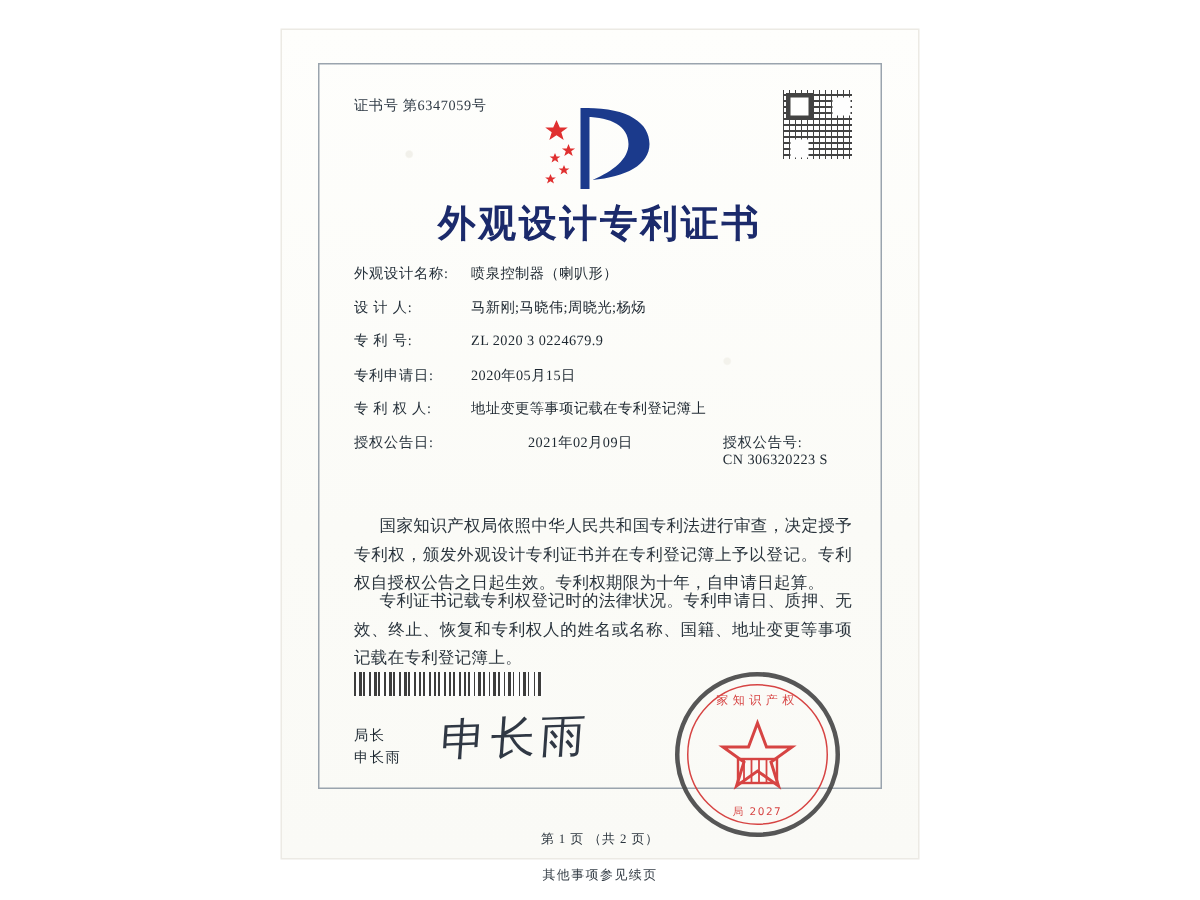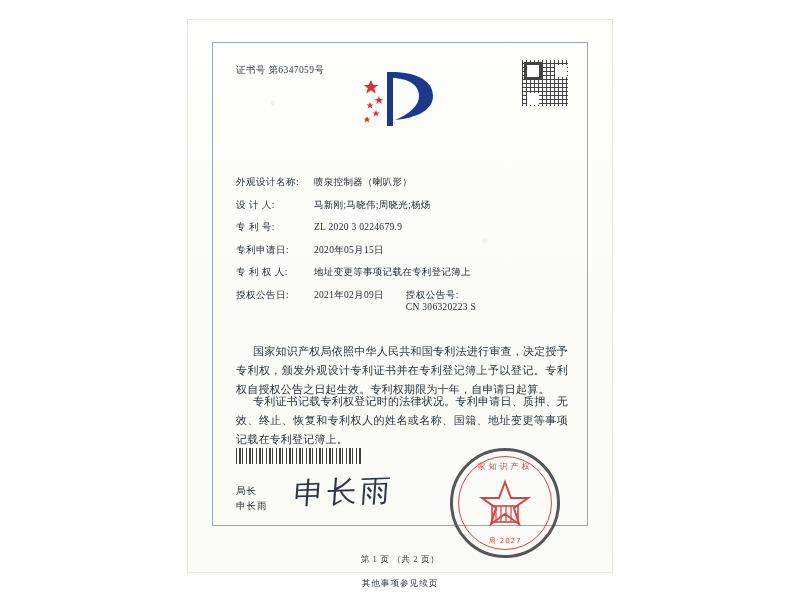--- a/index.html
+++ b/index.html
@@ -119,21 +119,21 @@
   .flabel {
     width: 78px;
     flex: 0 0 78px;
     letter-spacing: 0.5px;
     color: #25303a;
   }
   .fval {
     letter-spacing: 0.3px;
     color: #1d2730;
   }
-  .frow.split { justify-content: flex-start; }
+  .frow.split { justify-content: flex-start; gap: 38px; }
   .frow .rightgroup {
     margin-left: 22px;
     display: flex;
     align-items: baseline;
     flex-direction: column;
   }
   .frow .rightgroup .flabel2 {
     letter-spacing: 0.5px;
     margin-right: 8px;
   }
@@ -260,20 +260,21 @@
         <g fill="#e03030">
           <polygon points="14,12 16.2,17 21.5,17 17.2,20.2 18.8,25.4 14,22.2 9.2,25.4 10.8,20.2 6.5,17 11.8,17"></polygon>
           <polygon points="22,28 23.2,31 26.4,31 23.8,32.9 24.8,36 22,34.1 19.2,36 20.2,32.9 17.6,31 20.8,31"></polygon>
           <polygon points="13,34 14,36.4 16.6,36.4 14.5,37.9 15.3,40.4 13,38.9 10.7,40.4 11.5,37.9 9.4,36.4 12,36.4"></polygon>
           <polygon points="19,42 20,44.4 22.6,44.4 20.5,45.9 21.3,48.4 19,46.9 16.7,48.4 17.5,45.9 15.4,44.4 18,44.4"></polygon>
           <polygon points="10,48 11,50.4 13.6,50.4 11.5,51.9 12.3,54.4 10,52.9 7.7,54.4 8.5,51.9 6.4,50.4 9,50.4"></polygon>
         </g>
       </svg>
     </div>
 
+    <div class="title">外观设计专利证书</div>
 
     <div class="fields">
       <div class="frow">
         <span class="flabel">外观设计名称:</span>
         <span class="fval">喷泉控制器（喇叭形）</span>
       </div>
       <div class="frow">
         <span class="flabel">设 计 人:</span>
         <span class="fval">马新刚;马晓伟;周晓光;杨炀</span>
       </div>

